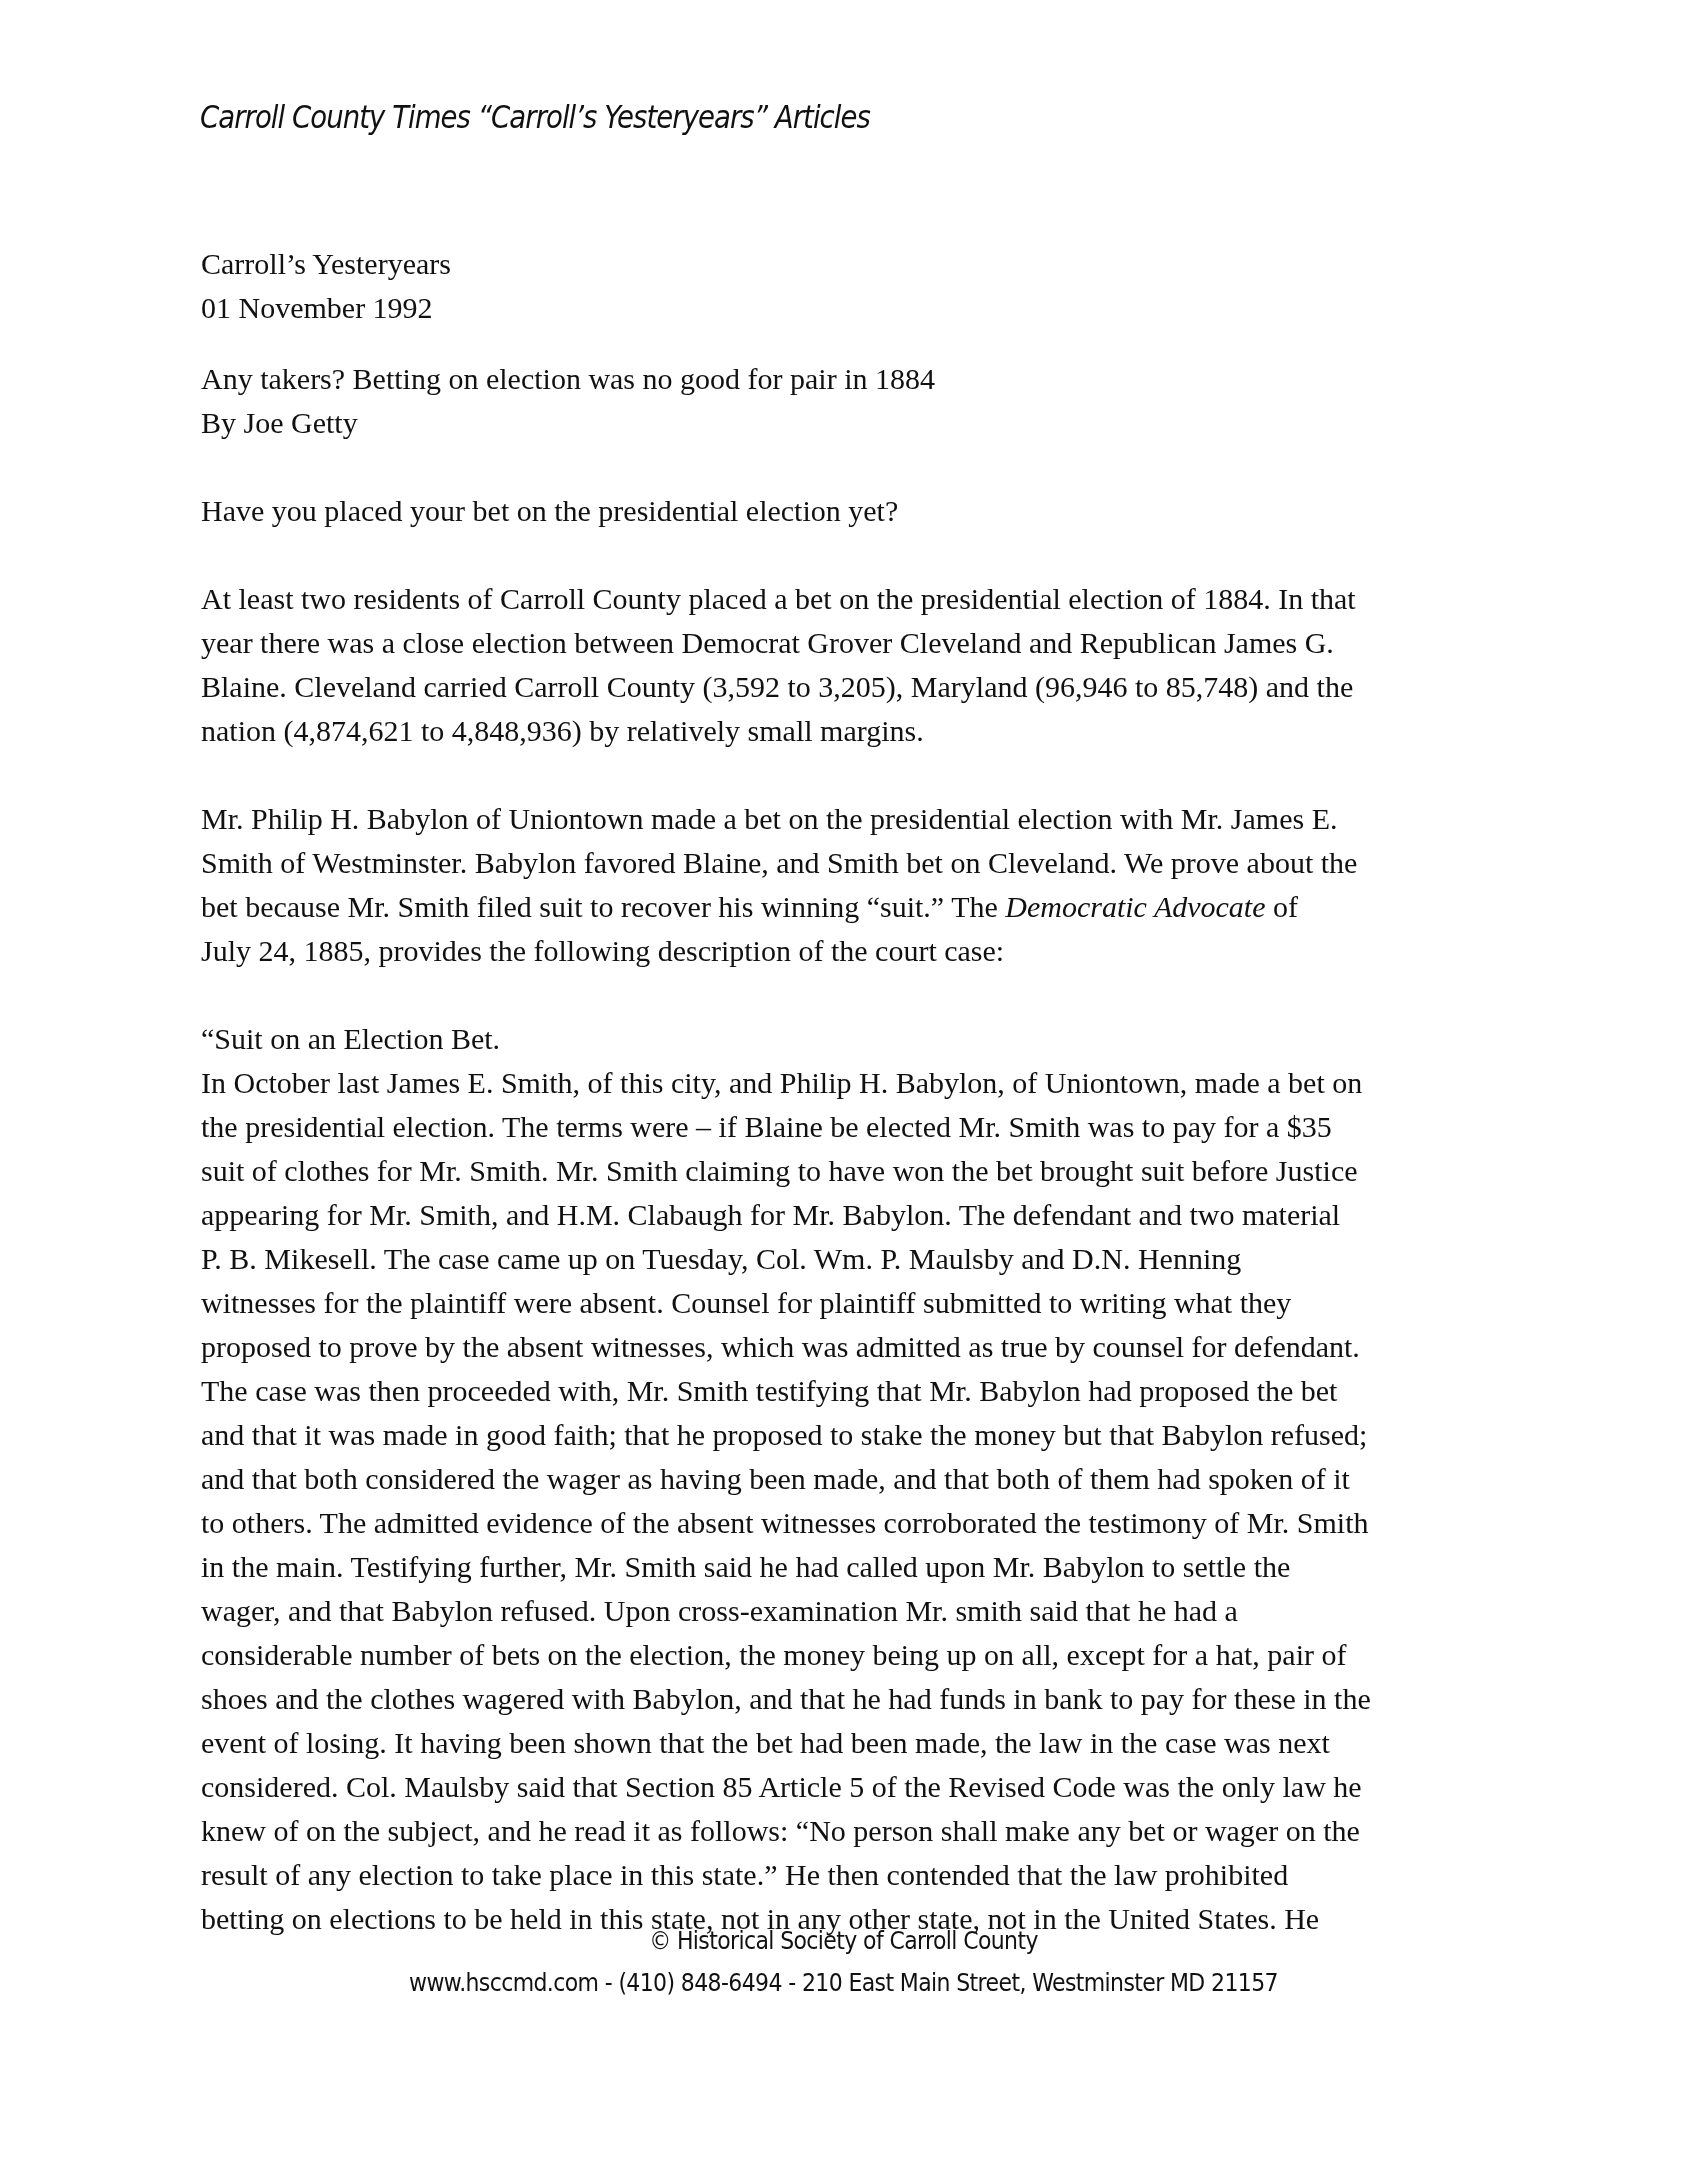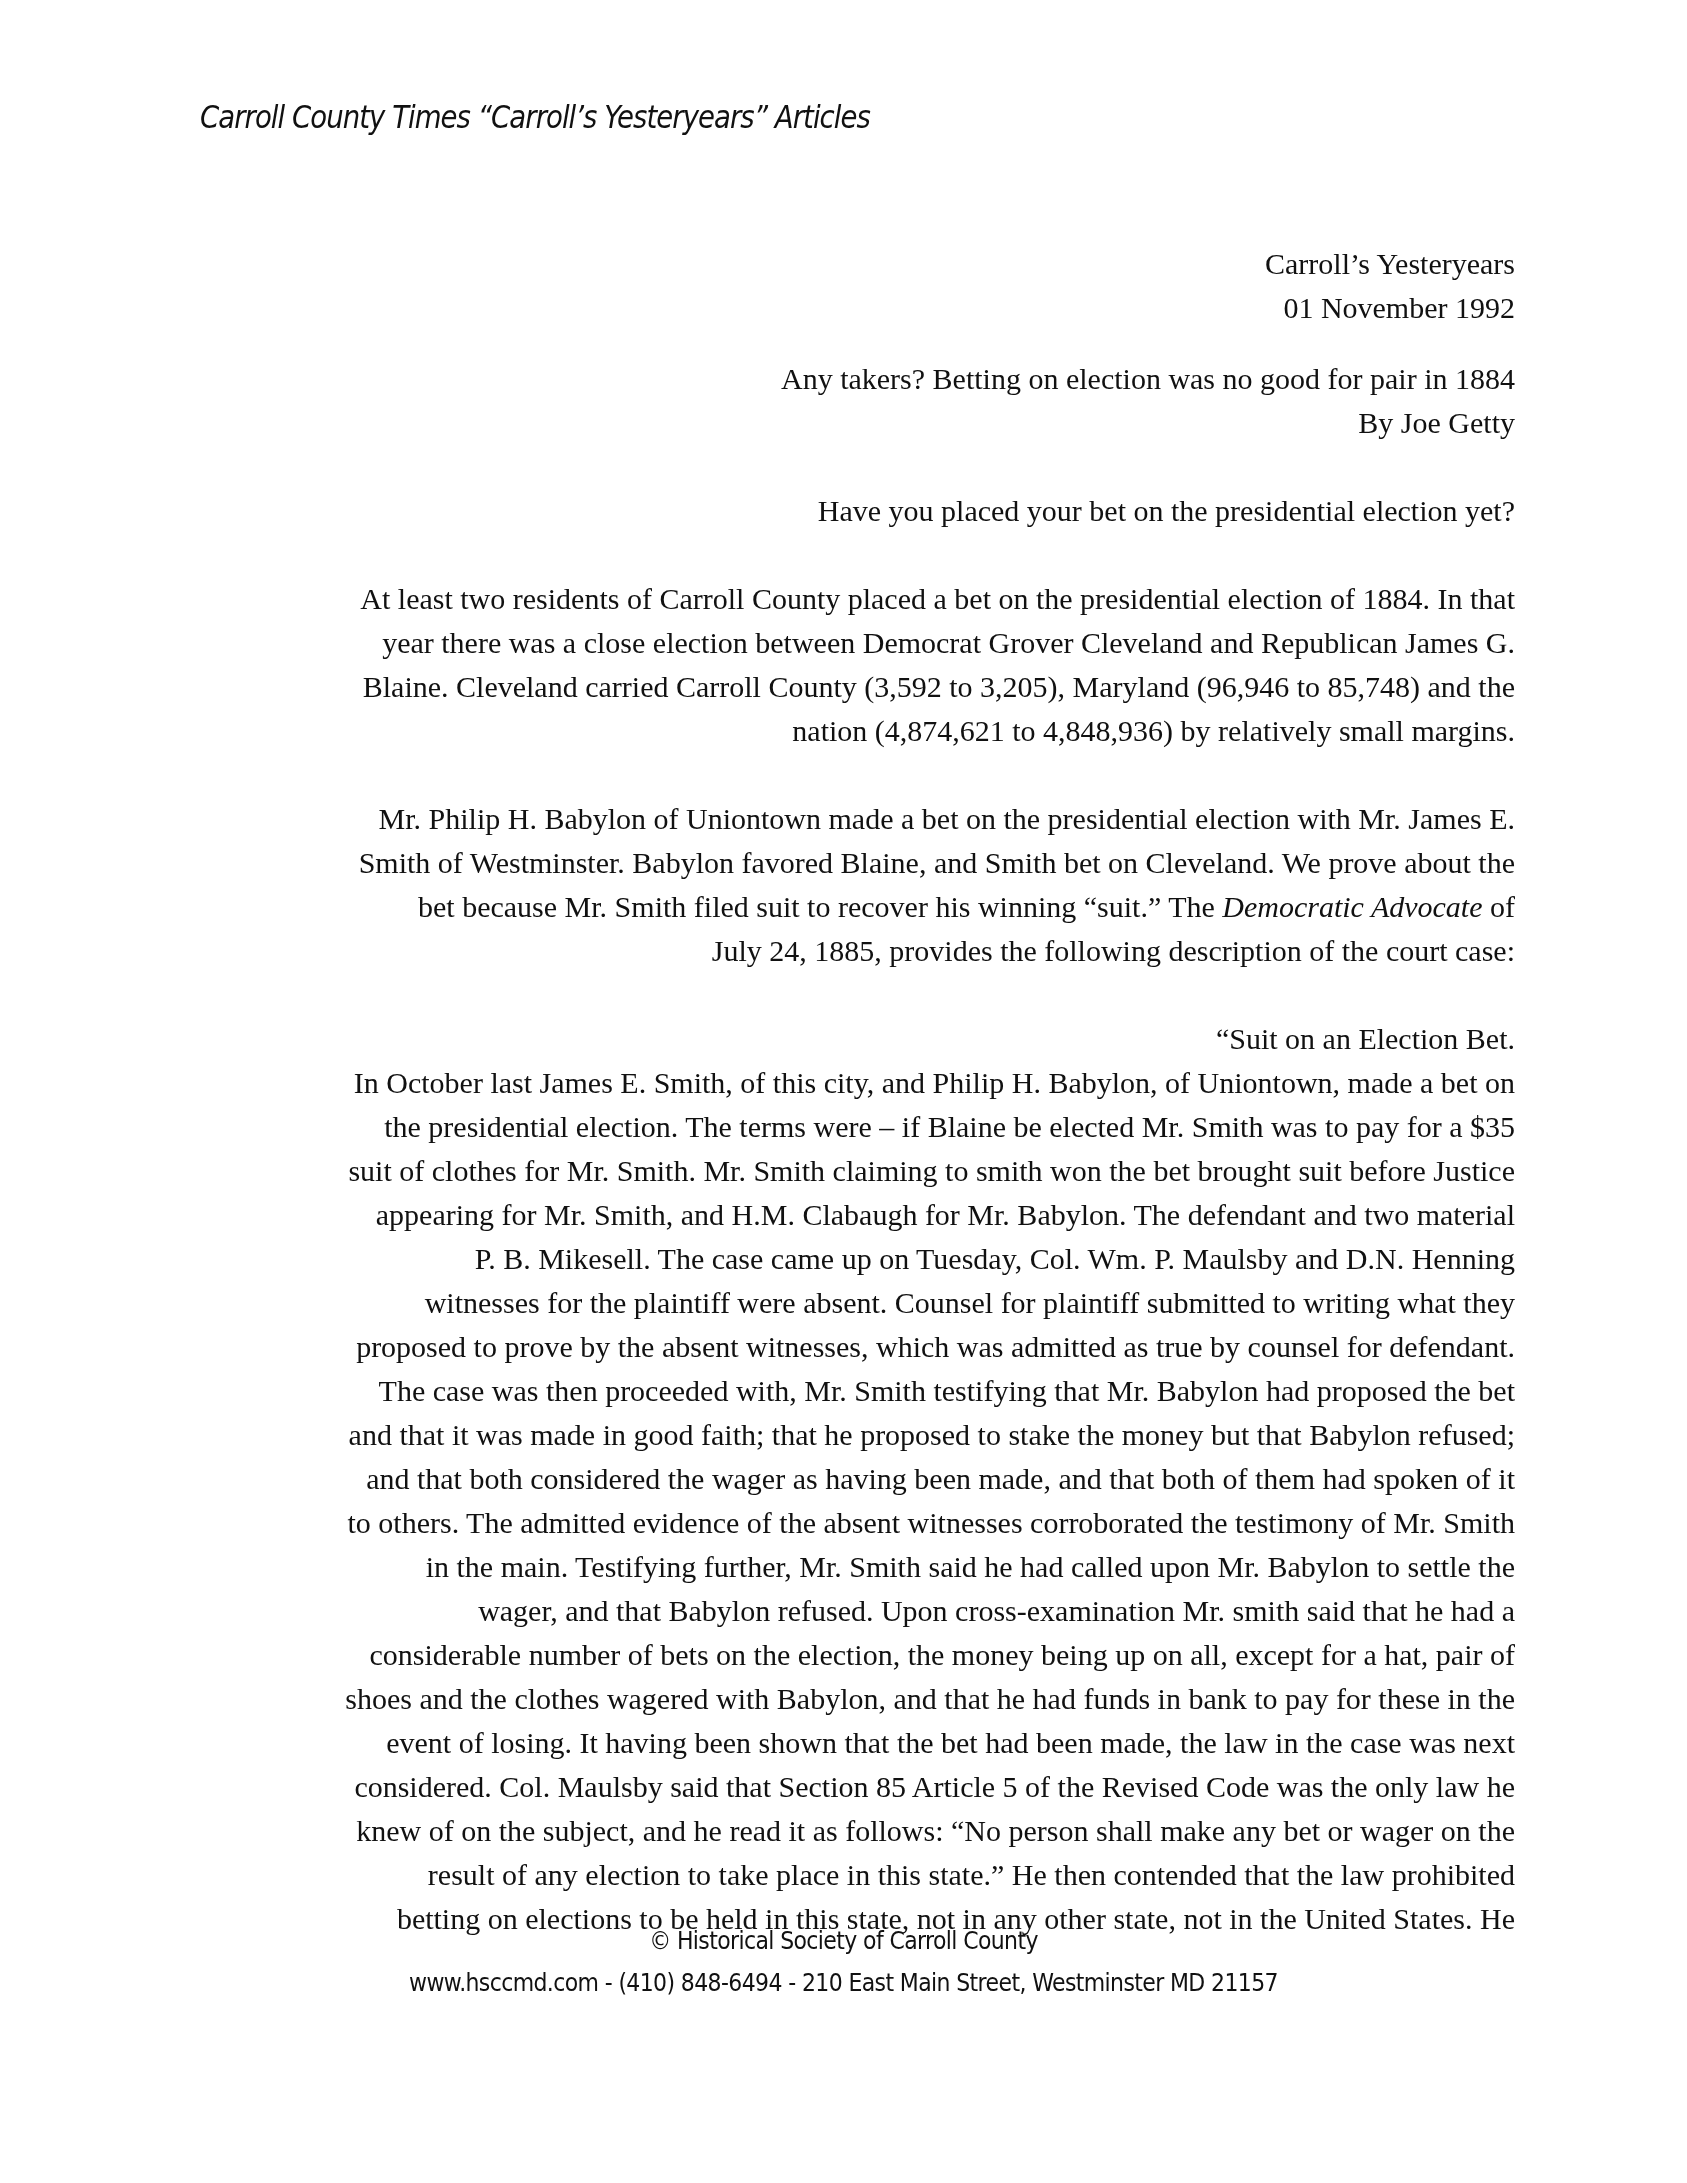--- a/index.html
+++ b/index.html
@@ -8,21 +8,21 @@
   .header-title {
     position: absolute; left: 200px; top: 98px;
     font-family: "DejaVu Sans", sans-serif; font-style: italic;
     font-size: 32px; letter-spacing: -1.1px; color: #111;
     white-space: nowrap; transform: scaleX(0.86); transform-origin: left top;
   }
   .body-text {
     position: absolute; left: 201px; top: 242px; width: 1314px;
     font-family: "Liberation Serif", serif; font-size: 30px; line-height: 44px; color: #111;
   }
-  .line { white-space: nowrap; height: 44px; text-align: right; }
+  .line { white-space: nowrap; height: 44px; }
   .gap { height: 44px; }
   .gap-small { height: 27px; }
   em { }
   .footer {
     position: absolute; left: 0; width: 1687px; text-align: center;
     font-family: "DejaVu Sans", sans-serif; color: #111; white-space: nowrap;
   }
   .footer-1 { top: 1926px; font-size: 25px; letter-spacing: -0.7px; transform: scaleX(0.88); }
   .footer-2 { top: 1968px; font-size: 25px; letter-spacing: -0.7px; transform: scaleX(0.88); }
 </style>
@@ -56,21 +56,21 @@
       <div class="line">Smith of Westminster. Babylon favored Blaine, and Smith bet on Cleveland. We prove about the</div>
       <div class="line"><span>bet because Mr. Smith filed suit to recover his winning “suit.” The </span><em>Democratic Advocate</em><span> of</span></div>
       <div class="line">July 24, 1885, provides the following description of the court case:</div>
     </div>
     <div class="gap"></div>
 
     <div>
       <div class="line">“Suit on an Election Bet.</div>
       <div class="line">In October last James E. Smith, of this city, and Philip H. Babylon, of Uniontown, made a bet on</div>
       <div class="line">the presidential election. The terms were – if Blaine be elected Mr. Smith was to pay for a $35</div>
-      <div class="line">suit of clothes for Mr. Smith. Mr. Smith claiming to smith won the bet brought suit before Justice</div>
+      <div class="line">suit of clothes for Mr. Smith. Mr. Smith claiming to have won the bet brought suit before Justice</div>
       <div class="line">appearing for Mr. Smith, and H.M. Clabaugh for Mr. Babylon. The defendant and two material</div>
       <div class="line">P. B. Mikesell. The case came up on Tuesday, Col. Wm. P. Maulsby and D.N. Henning</div>
       <div class="line">witnesses for the plaintiff were absent. Counsel for plaintiff submitted to writing what they</div>
       <div class="line">proposed to prove by the absent witnesses, which was admitted as true by counsel for defendant.</div>
       <div class="line">The case was then proceeded with, Mr. Smith testifying that Mr. Babylon had proposed the bet</div>
       <div class="line">and that it was made in good faith; that he proposed to stake the money but that Babylon refused;</div>
       <div class="line">and that both considered the wager as having been made, and that both of them had spoken of it</div>
       <div class="line">to others. The admitted evidence of the absent witnesses corroborated the testimony of Mr. Smith</div>
       <div class="line">in the main. Testifying further, Mr. Smith said he had called upon Mr. Babylon to settle the</div>
       <div class="line">wager, and that Babylon refused. Upon cross-examination Mr. smith said that he had a</div>

